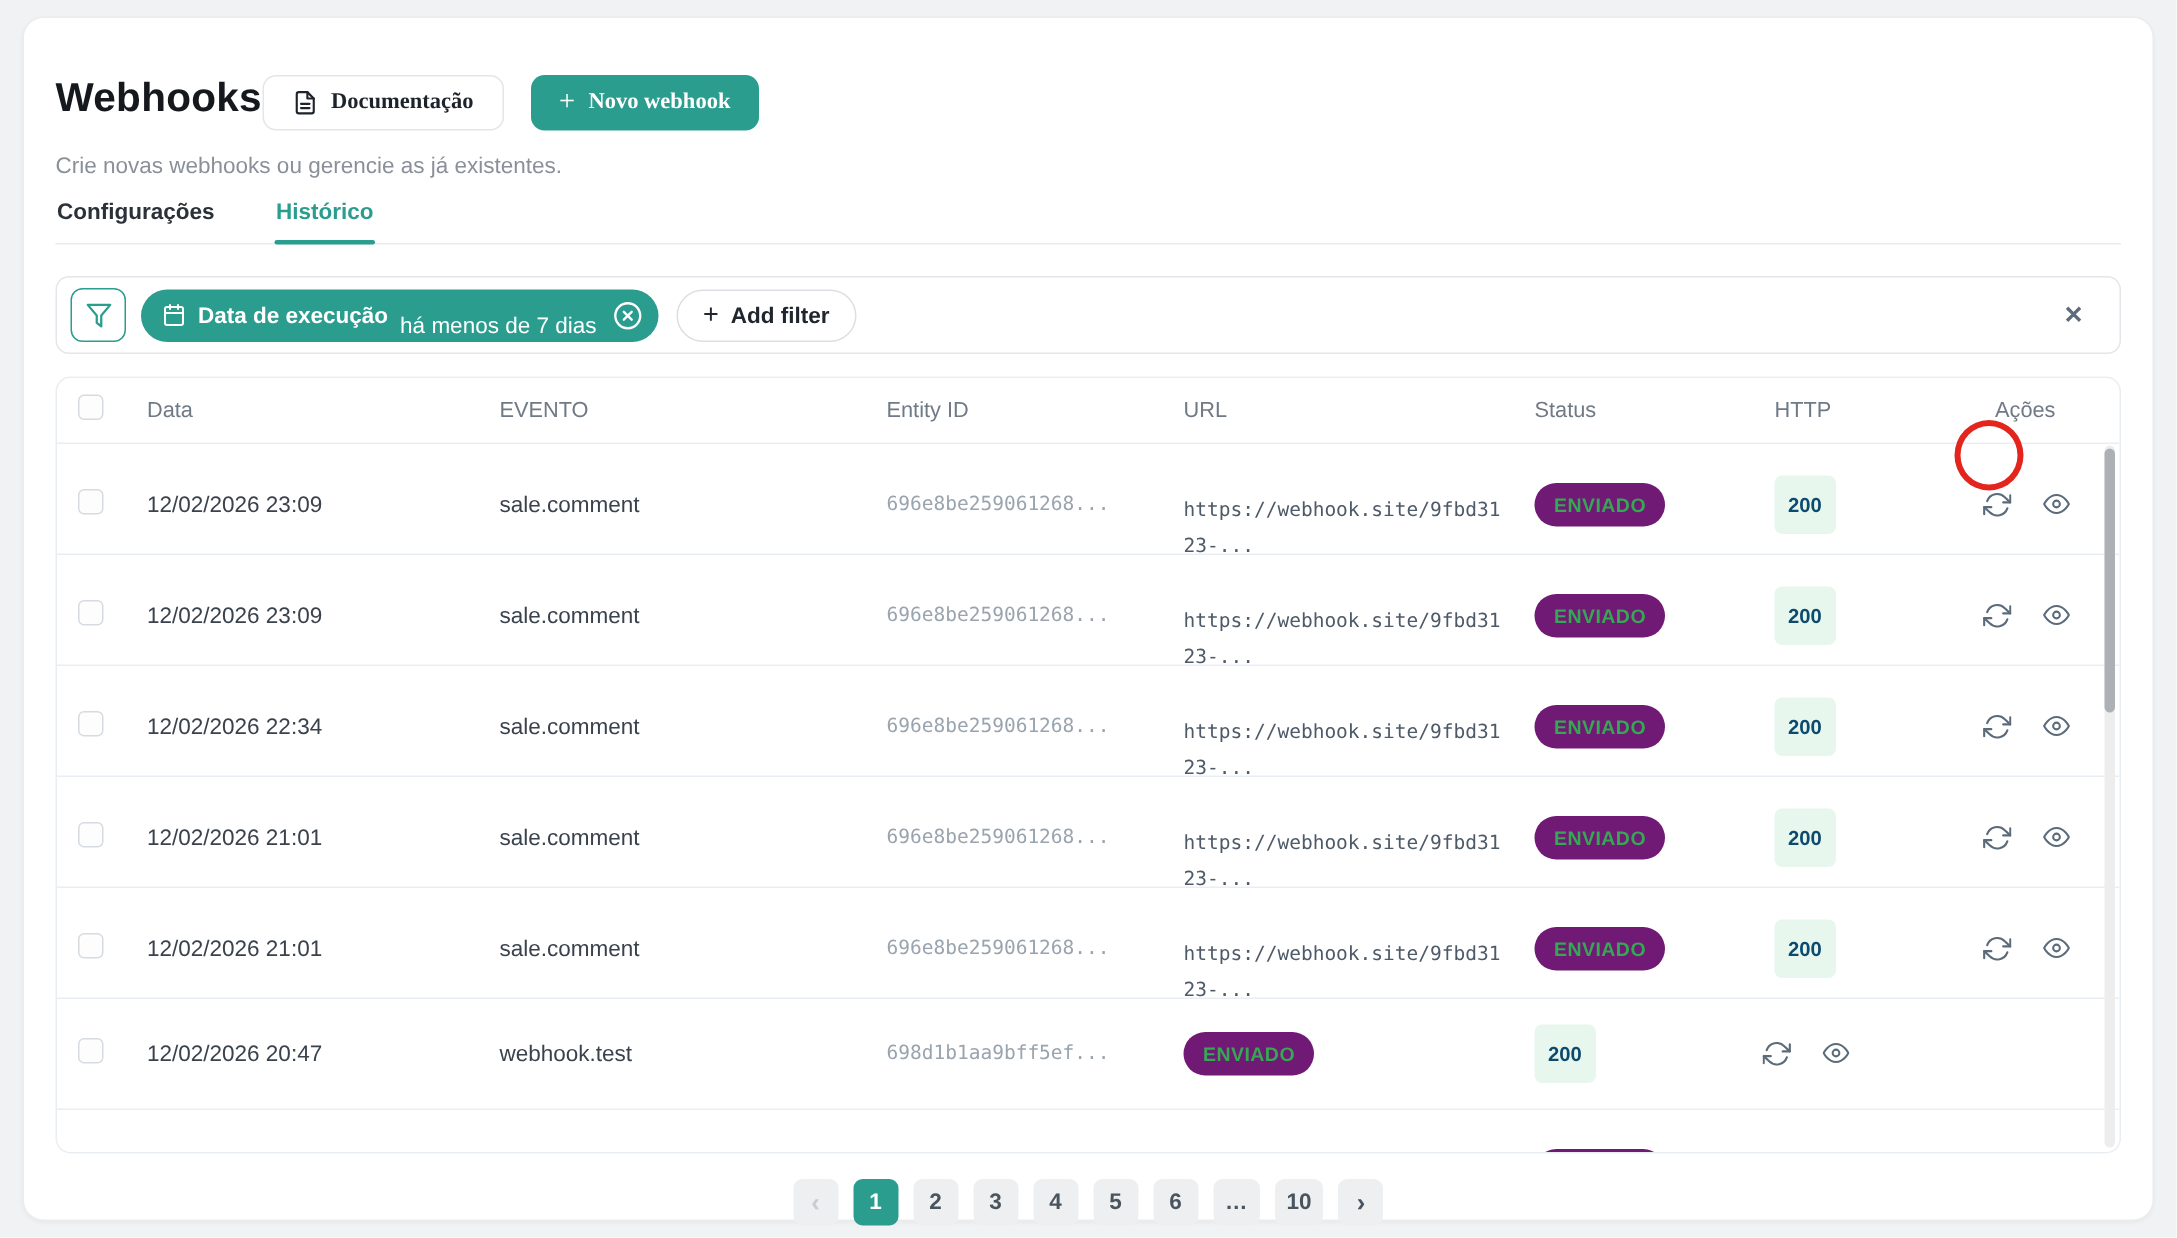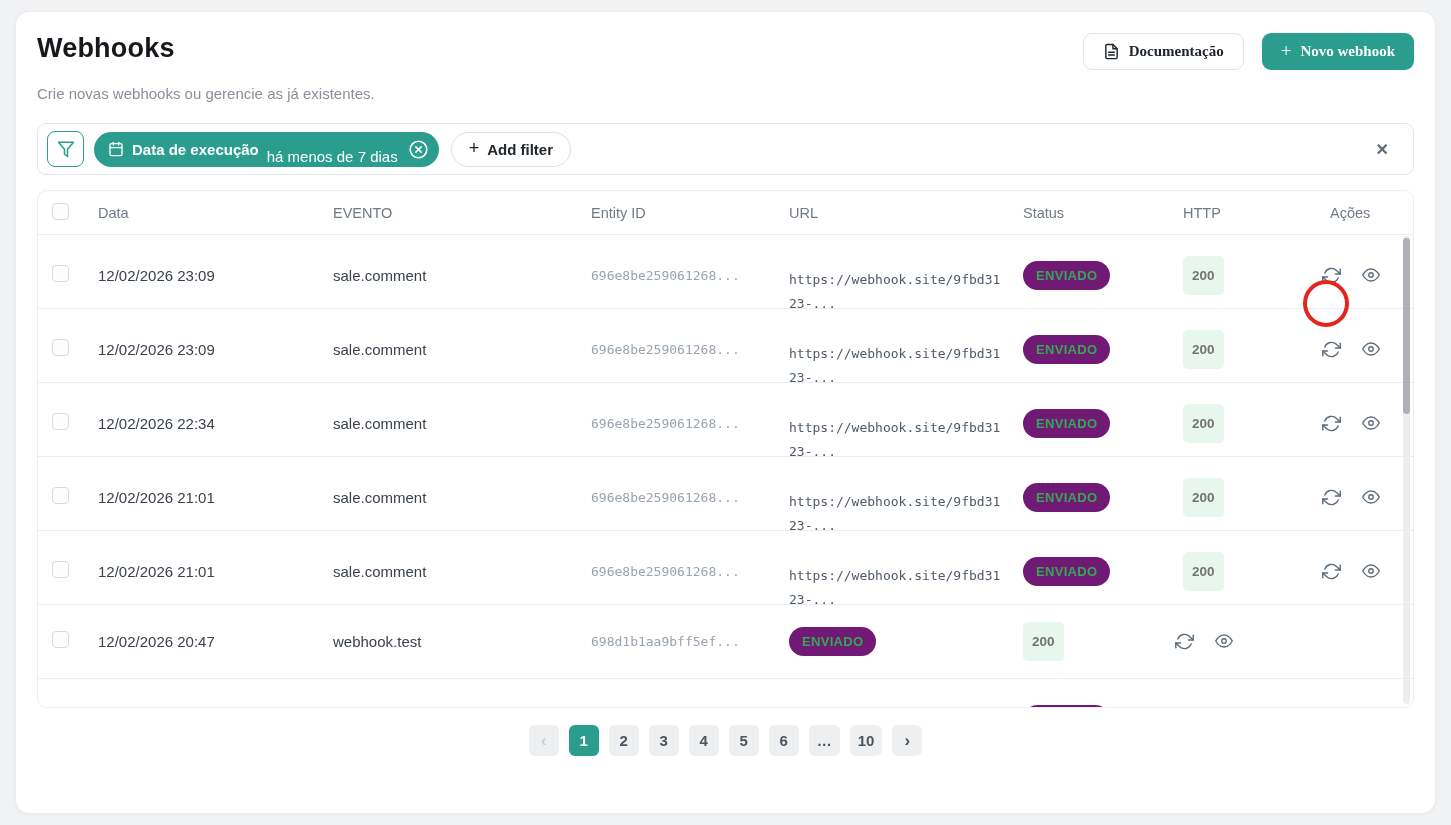--- a/index.html
+++ b/index.html
@@ -3,21 +3,21 @@
 <meta charset="utf-8">
 <style>
   * { box-sizing: border-box; margin: 0; padding: 0; }
   html,body { width:1451px; height:825px; overflow:hidden; }
   body { background:#f1f2f3; font-family:"Liberation Sans", sans-serif; }
   .card { position:absolute; left:15px; top:11px; width:1421px; height:803px;
           background:#fff; border:1px solid #ececec; border-radius:14px;
           box-shadow:0 1px 3px rgba(0,0,0,.04); padding:0 21px; }
 
   
-  .topbar { display:flex; justify-content:space-between; align-items:flex-start; margin-top:21px; }
+  .topbar { display:flex; justify-content:flex-start; align-items:flex-start; margin-top:38px; }
   h1 { font-size:27px; font-weight:700; color:#15181c; letter-spacing:.2px; }
   .top-actions { display:flex; gap:18px; }
   .btn { display:flex; align-items:center; gap:9px; height:37px; border-radius:9px;
          font-size:15px; font-weight:700; cursor:pointer; font-family:Liberation Serif, serif; }
   .btn-doc { background:#fff; border:1px solid #e3e5e8; color:#1d232b; padding:0 19px; }
   .btn-new { background:#2a9d8f; border:none; color:#fff; padding:0 19px; }
   .btn-new .plus { font-size:19px; font-weight:400; line-height:1; margin-top:-2px; }
   .subtitle { margin-top:15px; font-size:15px; color:#8a9099; }
 
   
@@ -54,21 +54,21 @@
   .cell.cb { padding-left:14px; }
   .row { height:74px; border-top:1px solid #e9eef4; }
   .checkbox { display:inline-block; width:17px; height:17px; border:1.5px solid #d6dbe1;
               border-radius:4px; background:#fdfdfd; cursor:pointer; }
   .c-date, .c-event { font-size:15px; color:#3a424d; }
   .mono { font-family:"DejaVu Sans Mono", monospace; font-size:13px; }
   .c-entity { color:#9aa4ae; }
   .c-url { color:#4e5a68; width:214px; word-break:break-all; line-height:24px;margin-top:33px; }
   .badge-status { display:inline-block; background:#701a75; color:#34a853; font-size:13px;
                   font-weight:700; letter-spacing:.3px; padding:7px 13px; border-radius:16px; }
-  .badge-http { display:inline-block; background:#e8f7ee; color:#737373; font-size:13.5px;
+  .badge-http { display:inline-block; background:#e8f7ee; color:#0c4a6e; font-size:13.5px;
                 font-weight:700; padding:12px 9px; border-radius:5px; }
   .actions { display:flex; gap:17px; padding-left:6px; }
   .icon-btn { background:none; border:none; cursor:pointer; padding:2px; display:flex; color:#5c6b7a; }
 
   
   .sb-track { position:absolute; right:3px; top:45px; bottom:3px; width:7px; background:#ededee; border-radius:4px; }
   .sb-thumb { position:absolute; left:0; top:2px; width:7px; height:176px; background:#adb1b5; border-radius:4px; }
 
   
   .annotation { position:absolute; left:1287px; top:268px; width:46px; height:47px;
@@ -104,20 +104,24 @@
       </button>
       <button class="btn btn-new">
         <span class="plus">+</span>
         <span>Novo webhook</span>
       </button>
     </div>
   </div>
 
   <p class="subtitle">Crie novas webhooks ou gerencie as já existentes.</p>
 
+  <div class="tabs">
+    <div class="tab">Configurações</div>
+    <div class="tab active">Histórico</div>
+  </div>
 
   <div class="filter-bar">
     <button class="filter-btn">
       <span style="display:flex">
         <svg width="18" height="18" viewBox="0 0 24 24" fill="none" stroke="#2a9d8f" stroke-width="2" stroke-linecap="round" stroke-linejoin="round">
             <polygon points="22 3 2 3 10 12.46 10 19 14 22 14 12.46 22 3"></polygon>
           </svg>
       </span>
     </button>
     <div class="chip">

